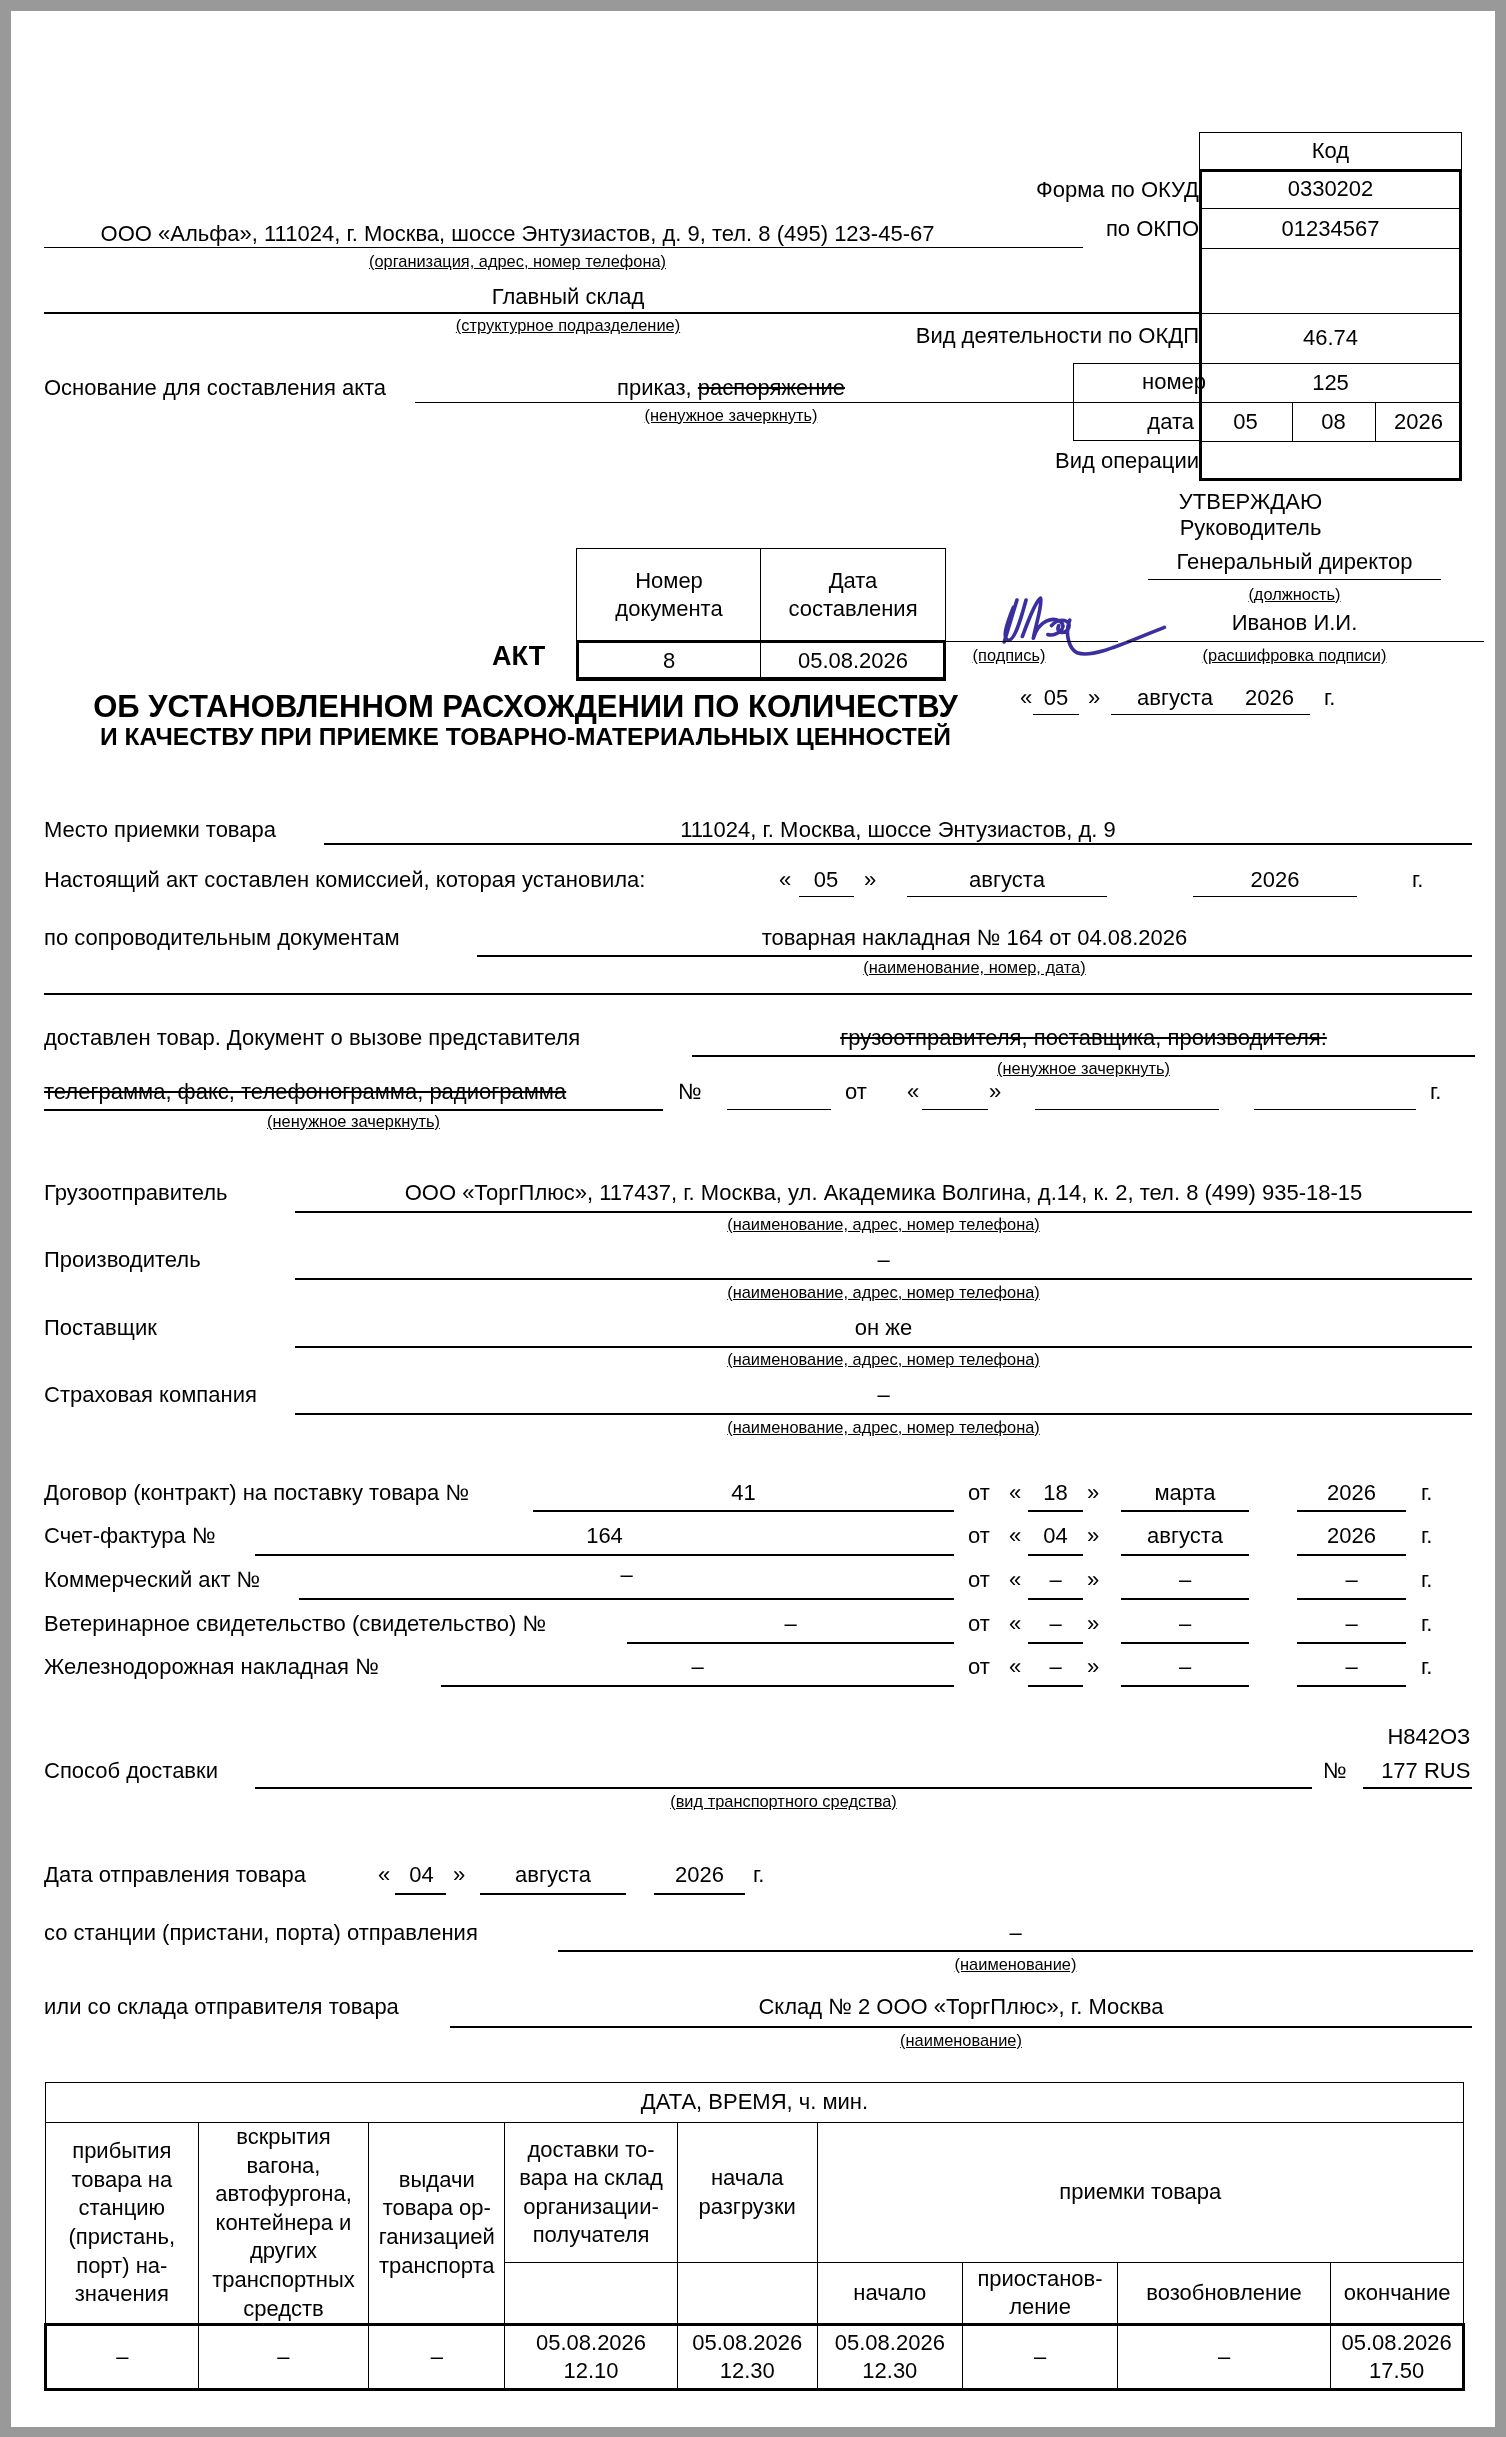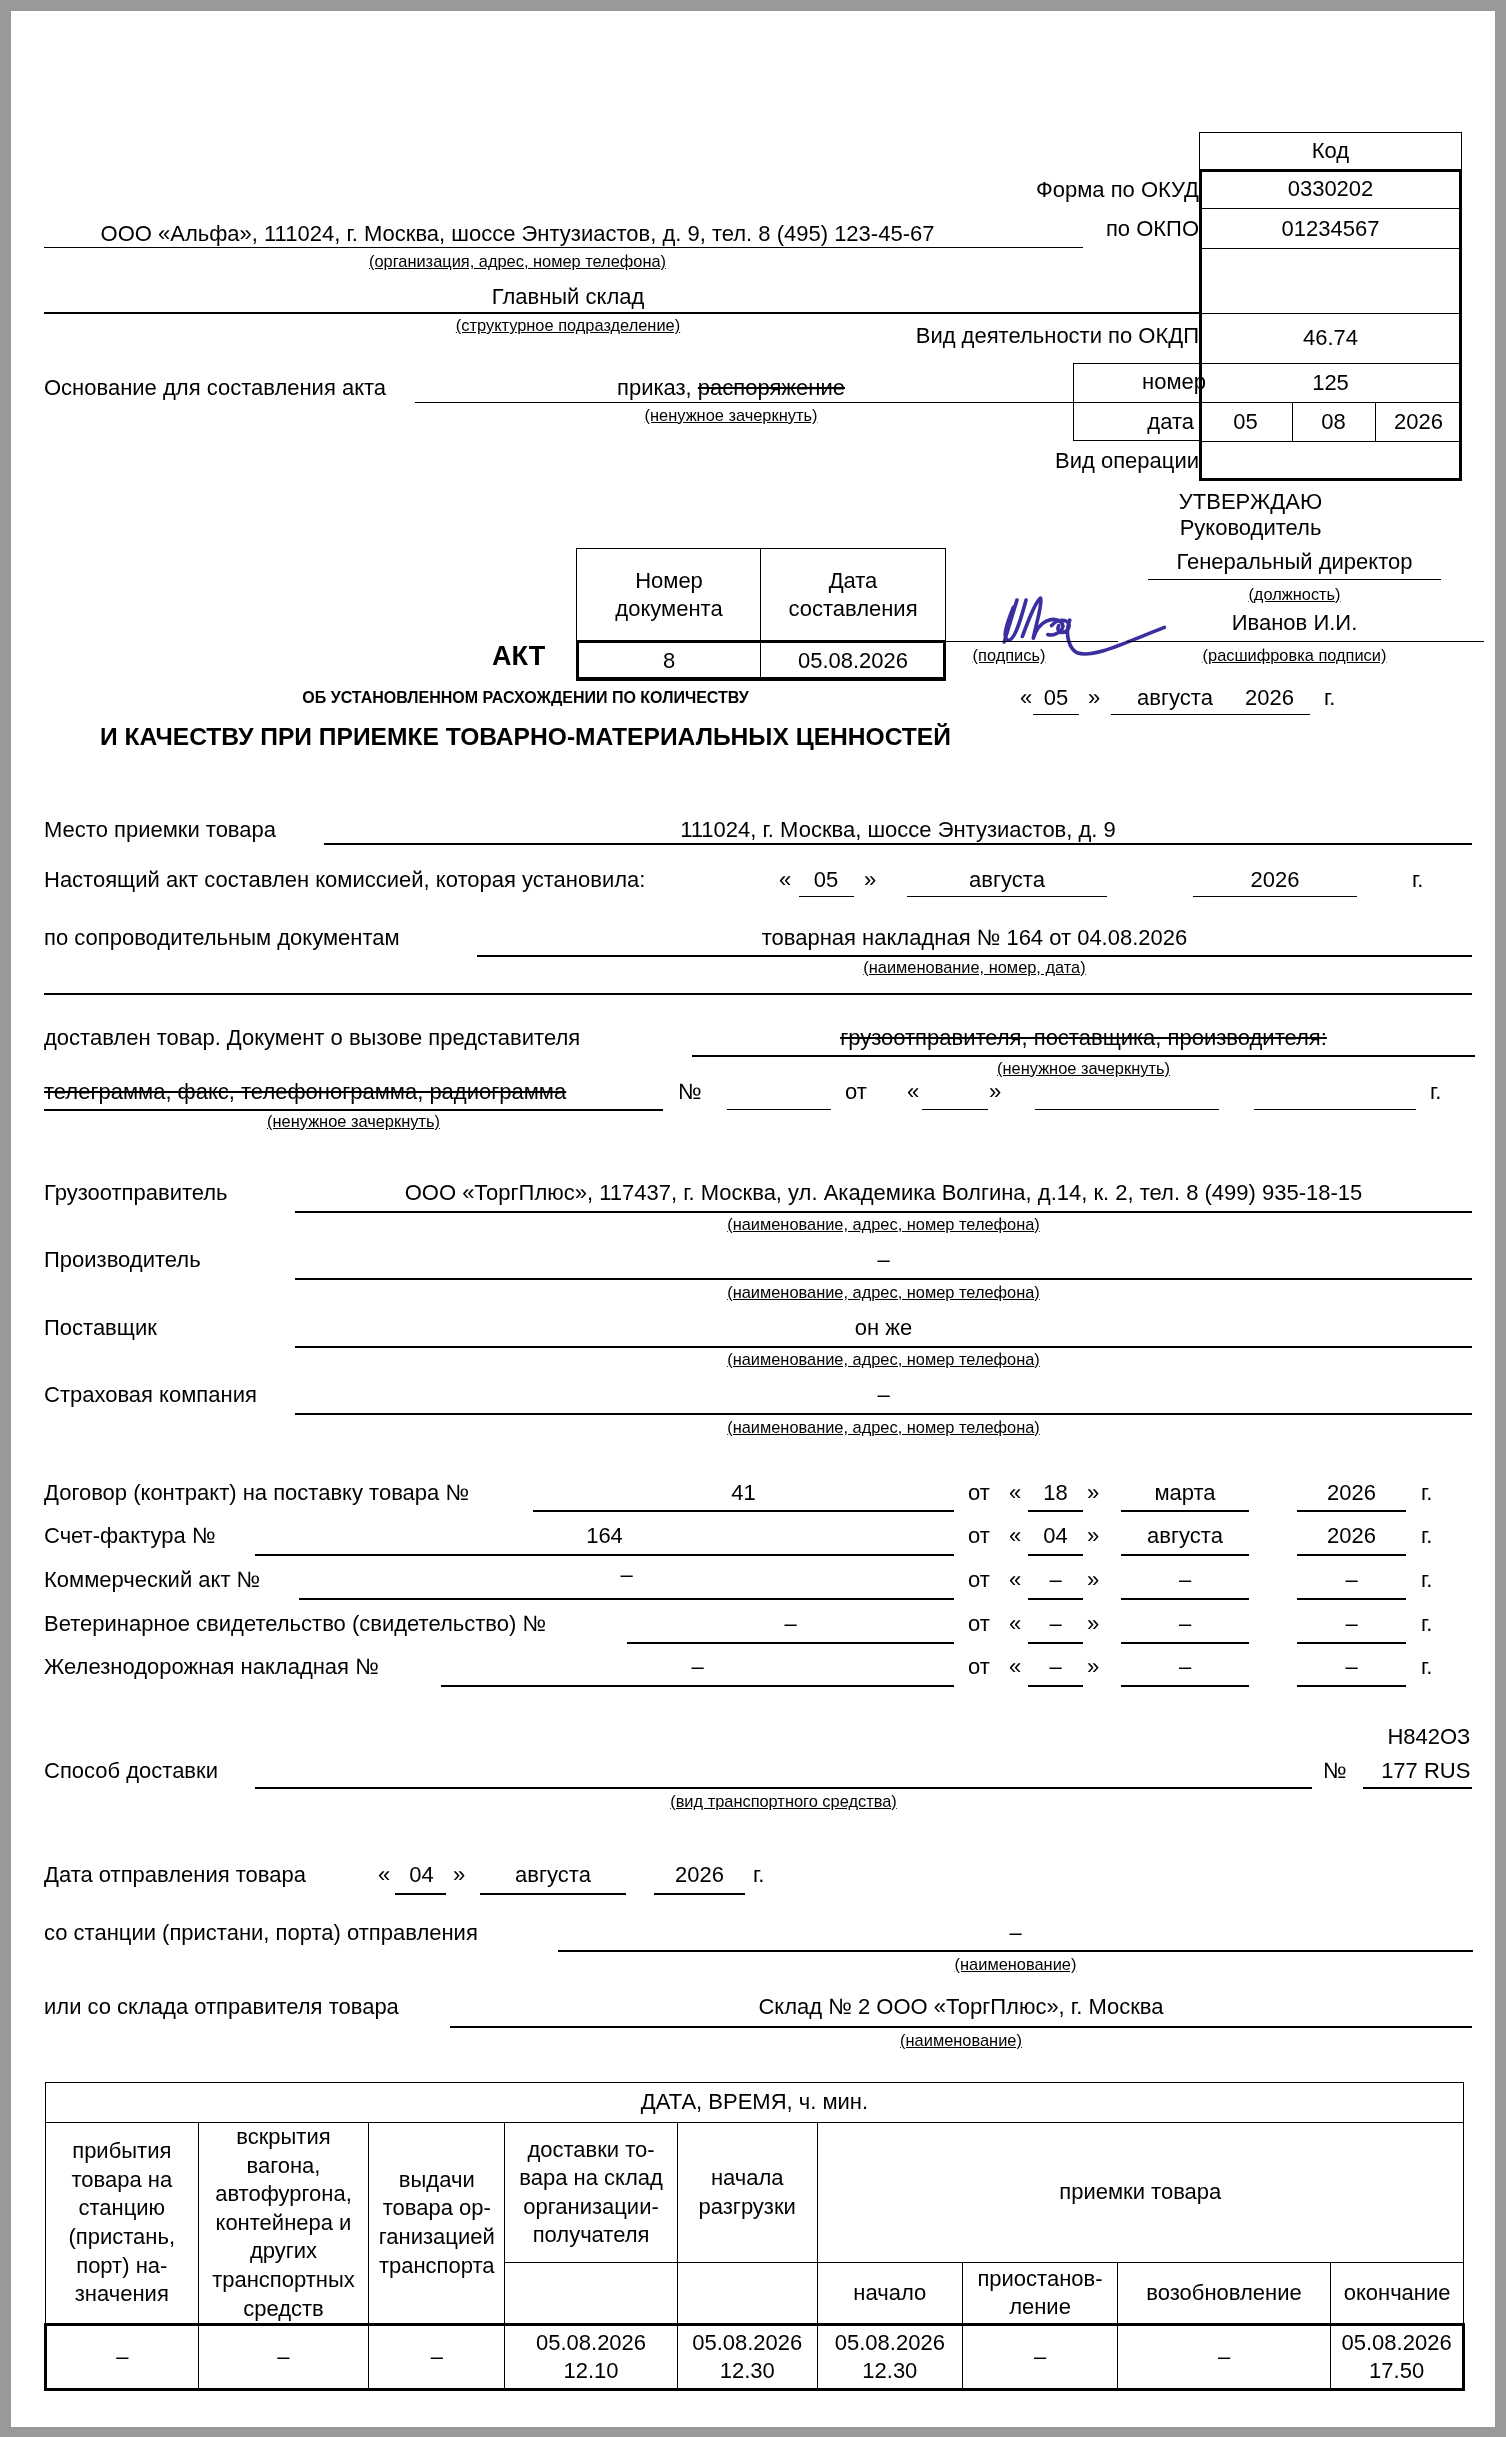--- a/index.html
+++ b/index.html
@@ -103,21 +103,21 @@
   <div class="abs" style="left:481px;top:630px;font-size:27px;font-weight:bold;">АКТ</div>
   <div class="box" style="left:565px;top:537px;width:370px;height:133px;"></div>
   <div style="position:absolute;left:749px;top:537px;height:133px;border-left:1.8px solid #000;"></div>
   <div class="box" style="left:565px;top:629px;width:370px;height:40px;border-width:3.6px;"></div>
   <div style="position:absolute;left:749px;top:629px;height:40px;border-left:1.8px solid #000;"></div>
   <div class="cell" style="left:567px;top:538px;width:182px;height:91px;white-space:normal;padding:0 18px;">Номер документа</div>
   <div class="cell" style="left:751px;top:538px;width:182px;height:91px;white-space:normal;padding:0 18px;">Дата составления</div>
   <div class="cell" style="left:567px;top:633px;width:182px;height:33px;">8</div>
   <div class="cell" style="left:751px;top:633px;width:182px;height:33px;">05.08.2026</div>
 
-  <div class="abs c" style="left:27px;top:678px;width:975px;font-size:16px;font-weight:bold;">ОБ УСТАНОВЛЕННОМ РАСХОЖДЕНИИ ПО КОЛИЧЕСТВУ</div>
+  <div class="abs c" style="left:27px;top:678px;width:975px;font-size:31px;font-weight:bold;">ОБ УСТАНОВЛЕННОМ РАСХОЖДЕНИИ ПО КОЛИЧЕСТВУ</div>
   <div class="abs c" style="left:27px;top:712px;width:975px;font-size:24.6px;font-weight:bold;">И КАЧЕСТВУ ПРИ ПРИЕМКЕ ТОВАРНО-МАТЕРИАЛЬНЫХ ЦЕННОСТЕЙ</div>
 
   <div class="abs t24" style="left:33px;top:806px;">Место приемки товара</div>
   <div class="abs t24 c" style="left:313px;top:806px;width:1148px;">111024, г. Москва, шоссе Энтузиастов, д. 9</div>
   <div class="line" style="left:313px;top:832px;width:1148px;"></div>
 
   <div class="abs t24" style="left:33px;top:856px;">Настоящий акт составлен комиссией, которая установила:</div>
   <div class="abs t24" style="left:768px;top:856px;">«</div>
   <div class="abs t24 c" style="left:783px;top:856px;width:64px;">05</div>
   <div class="line2" style="left:788px;top:885px;width:55px;"></div>

